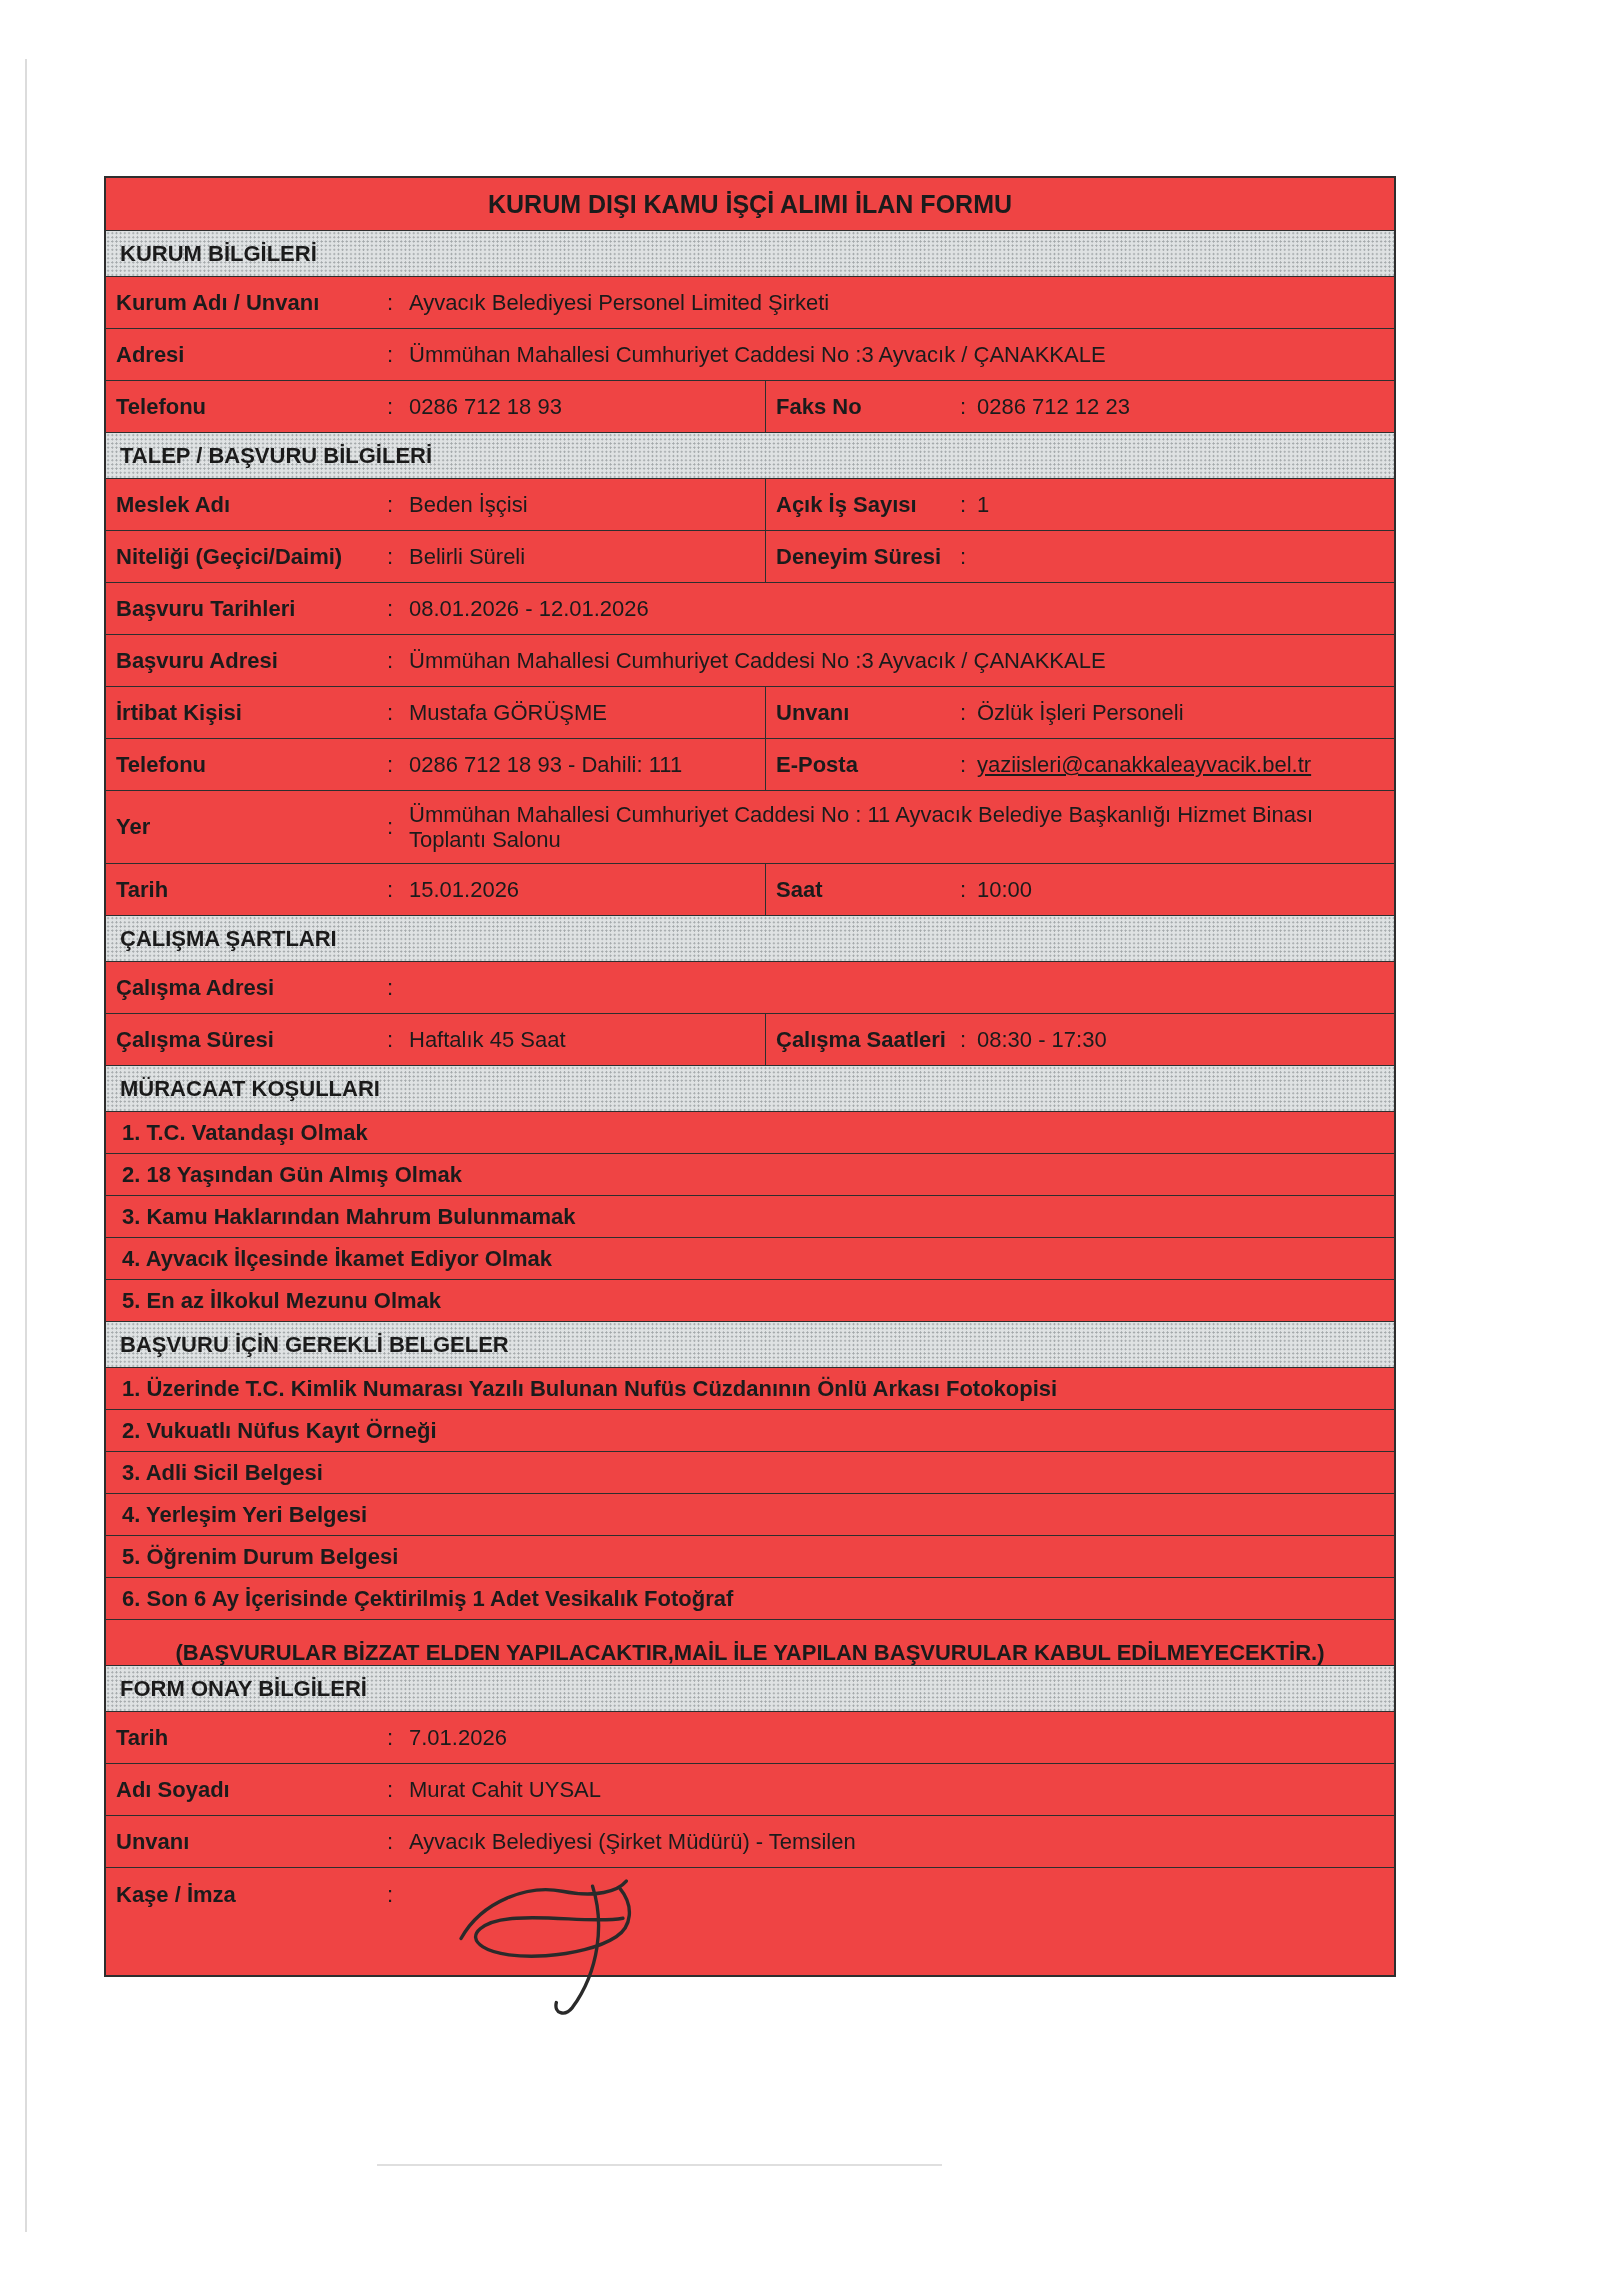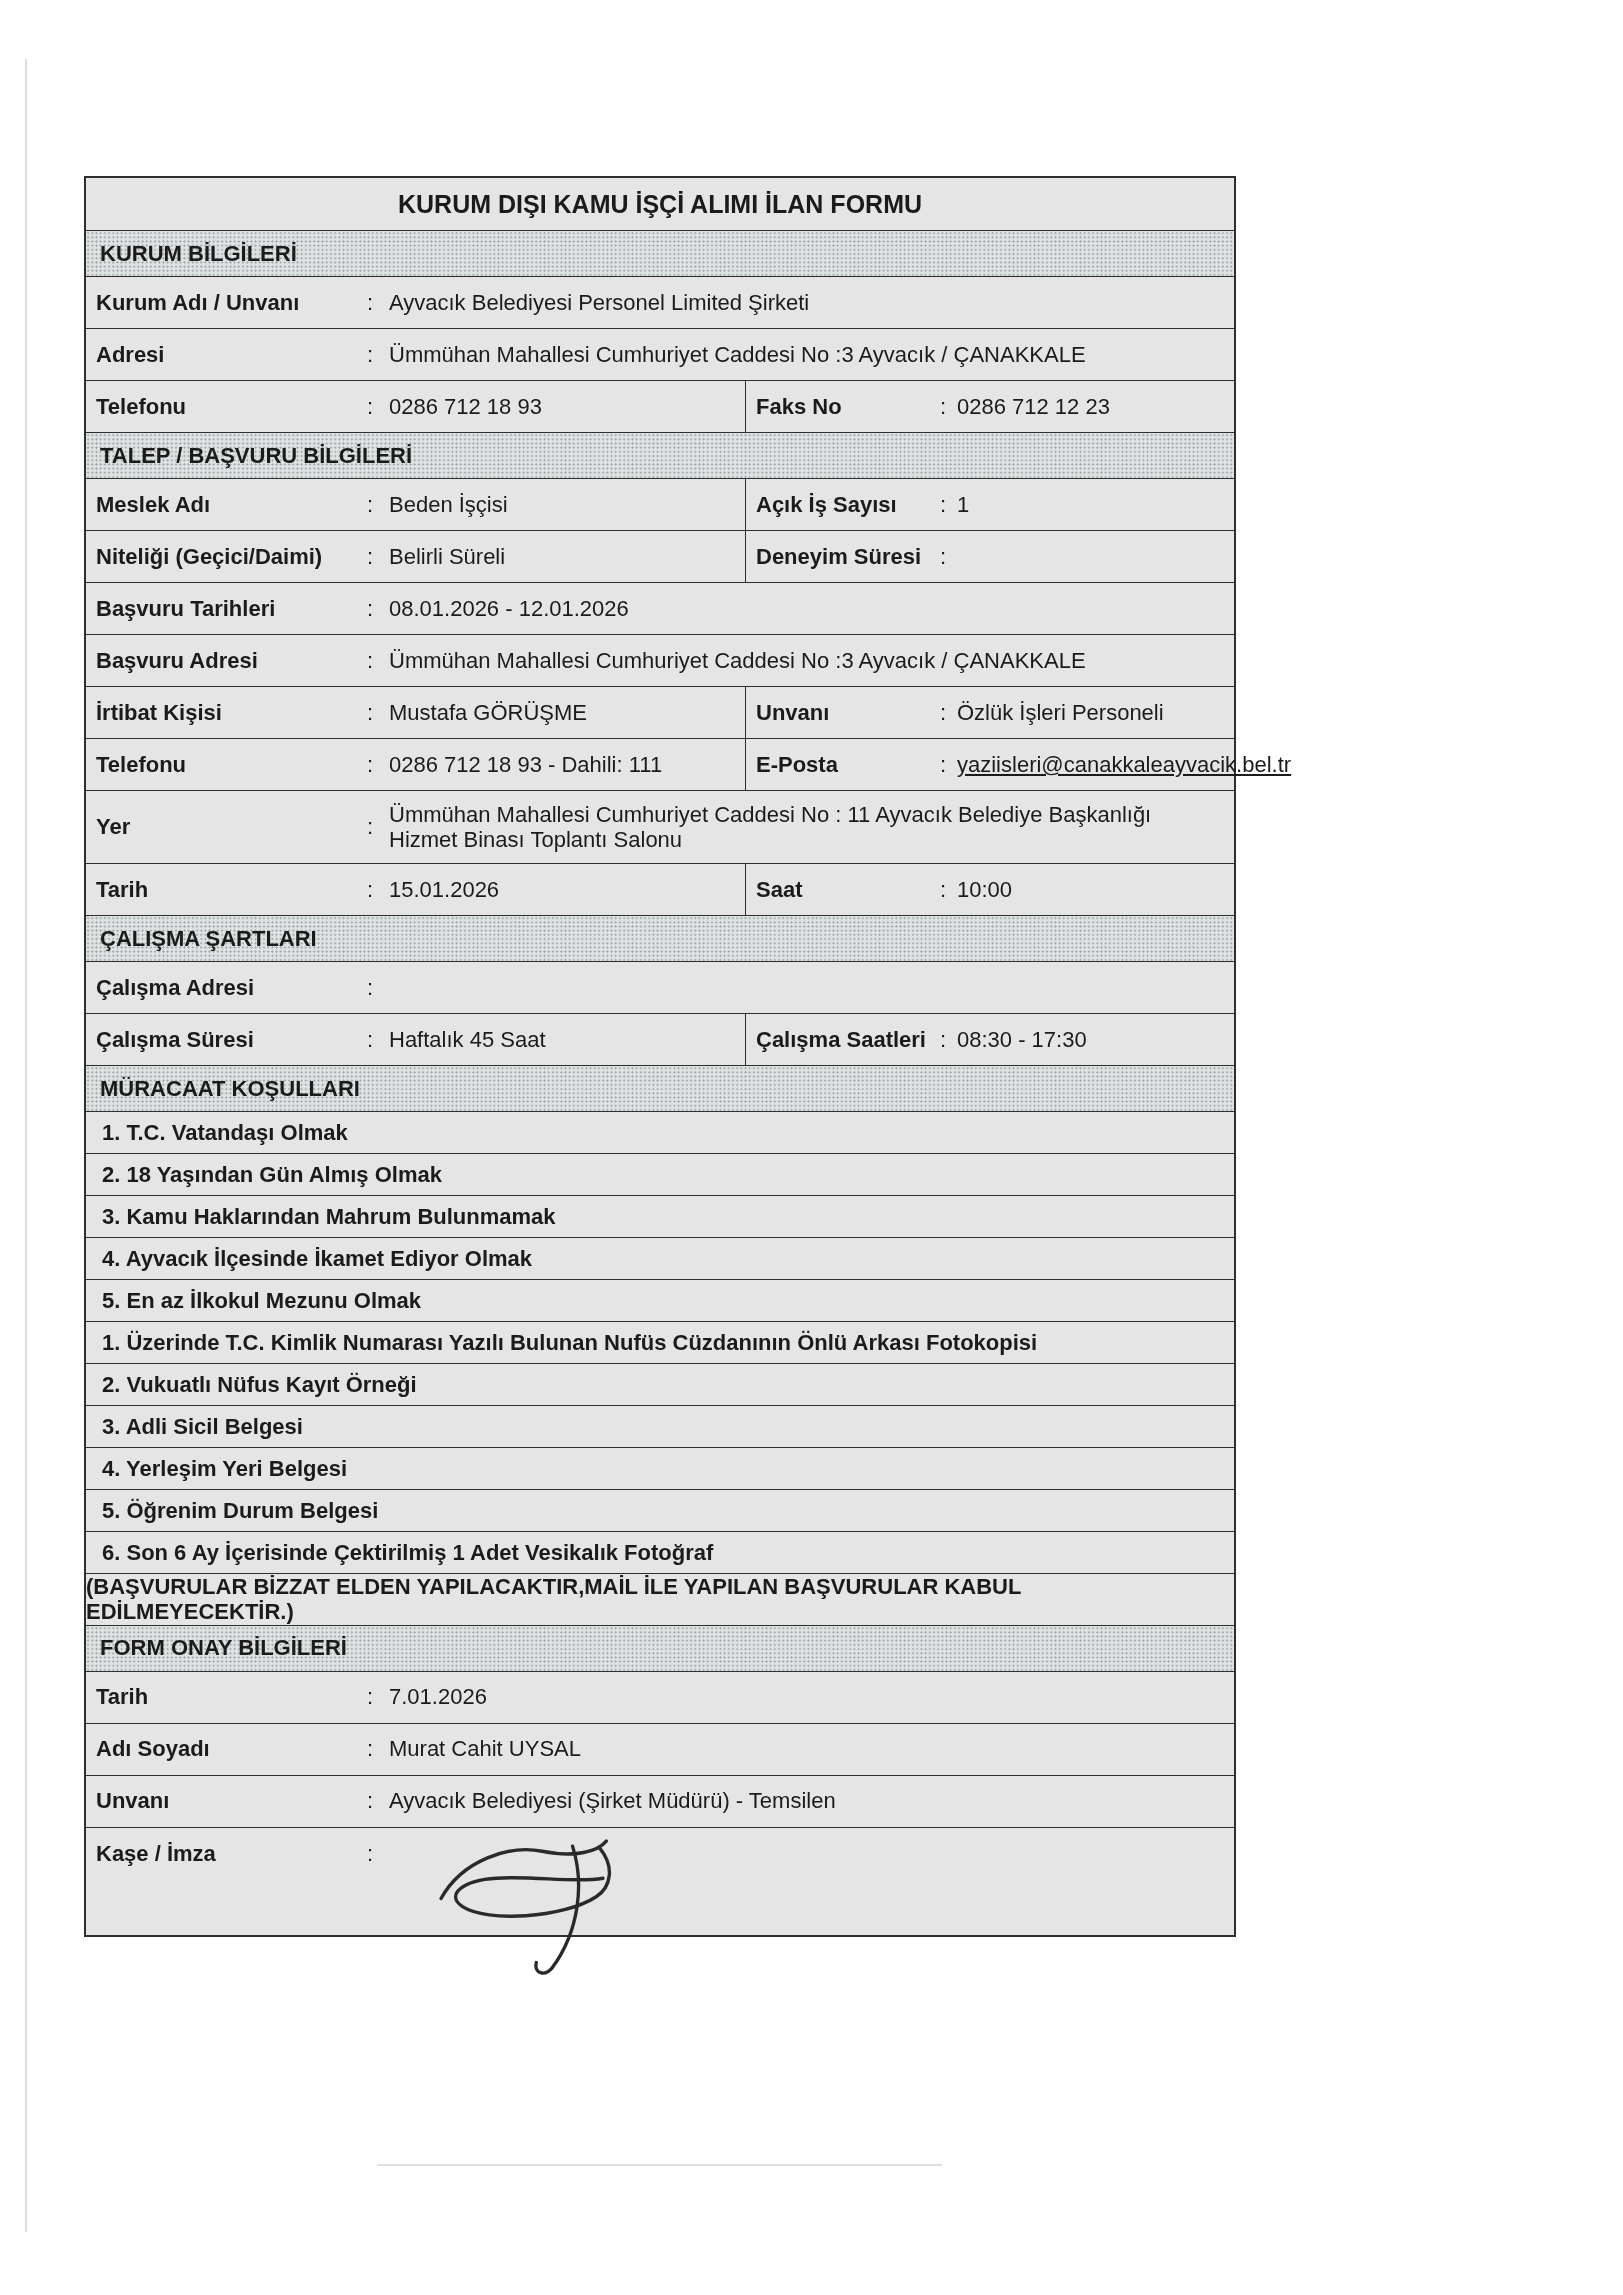--- a/index.html
+++ b/index.html
@@ -14,23 +14,23 @@
     font-family:"Liberation Sans",sans-serif;
     color:var(--text);
     position:relative;
     overflow:hidden;
   }
   
   .scan-edge{position:absolute;left:25px;top:59px;width:1.7px;height:2173px;background:#dcdcdc;}
   .scan-mark{position:absolute;left:377px;top:2164px;width:565px;height:1.7px;background:#dfdfdf;}
 
   .form{
-    position:absolute;left:84px;top:176px;width:1152px;
+    position:absolute;left:104px;top:176px;width:1292px;
     border:2.5px solid var(--line);
-    background:#e5e5e5;
+    background:#ef4444;
   }
   .row{
     display:flex;align-items:center;
     border-top:1.7px solid var(--line);
     min-height:52px;font-size:22px;line-height:1.15;
   }
   .form > .row:first-child{border-top:none;}
   .title-row{justify-content:center;font-weight:bold;font-size:25px;min-height:52px;}
   .sec{
     min-height:46px;font-weight:bold;padding-left:14px;
@@ -217,20 +217,23 @@
   <div class="row item">
     <span>3. Kamu Haklarından Mahrum Bulunmamak</span>
   </div>
   <div class="row item">
     <span>4. Ayvacık İlçesinde İkamet Ediyor Olmak</span>
   </div>
   <div class="row item">
     <span>5. En az İlkokul Mezunu Olmak</span>
   </div>
 
+  <div class="row sec">
+    <span>BAŞVURU İÇİN GEREKLİ BELGELER</span>
+  </div>
   <div class="row item">
     <span>1. Üzerinde T.C. Kimlik Numarası Yazılı Bulunan Nufüs Cüzdanının Önlü Arkası Fotokopisi</span>
   </div>
   <div class="row item">
     <span>2. Vukuatlı Nüfus Kayıt Örneği</span>
   </div>
   <div class="row item">
     <span>3. Adli Sicil Belgesi</span>
   </div>
   <div class="row item">

